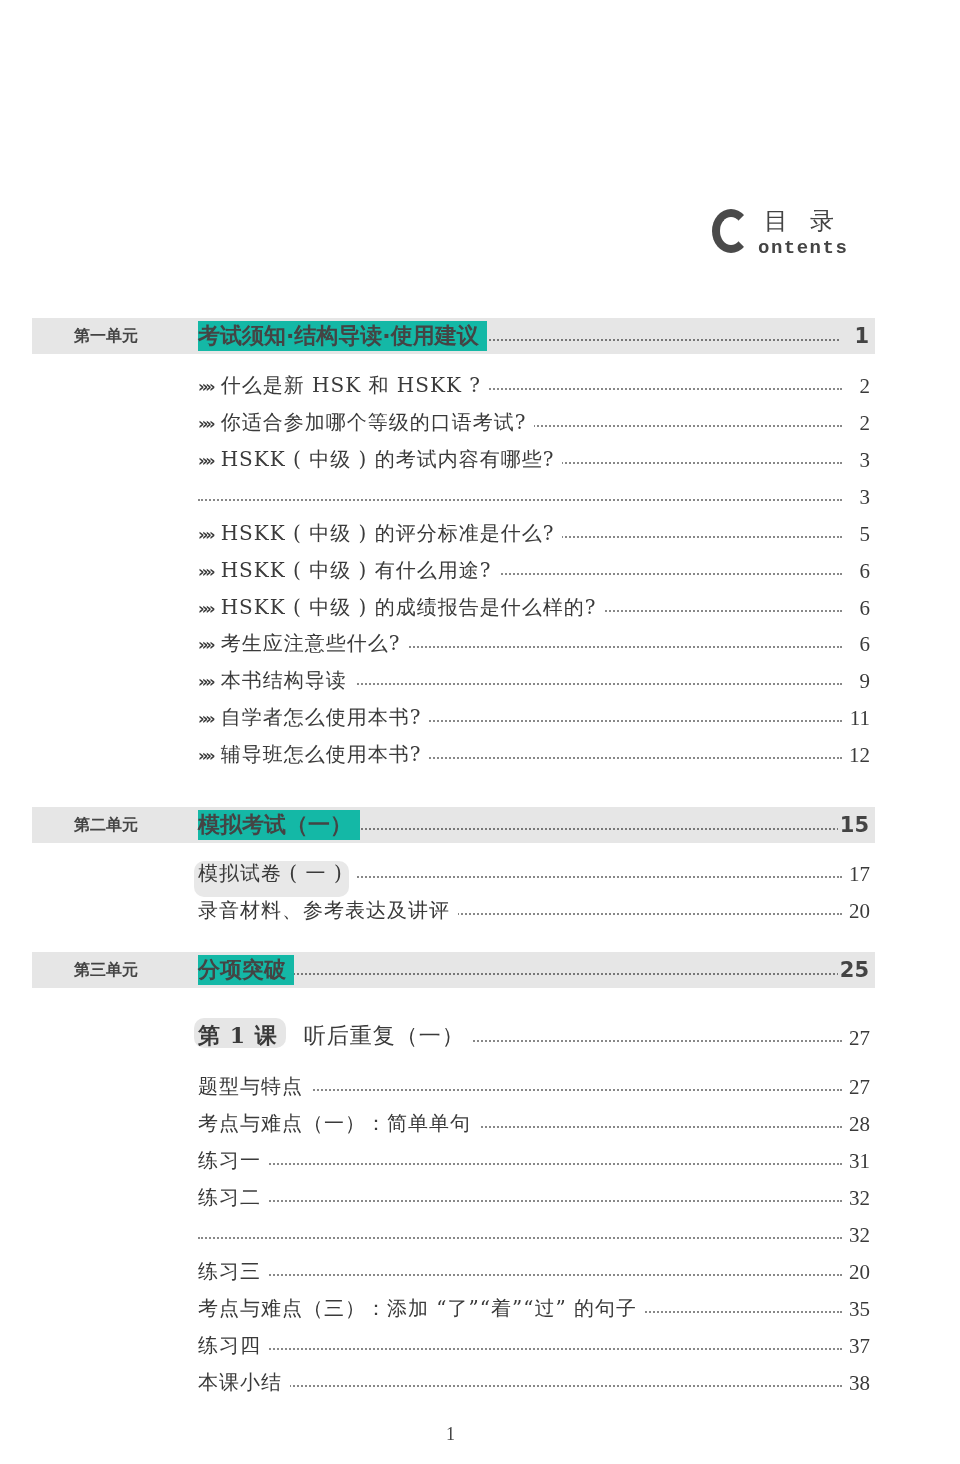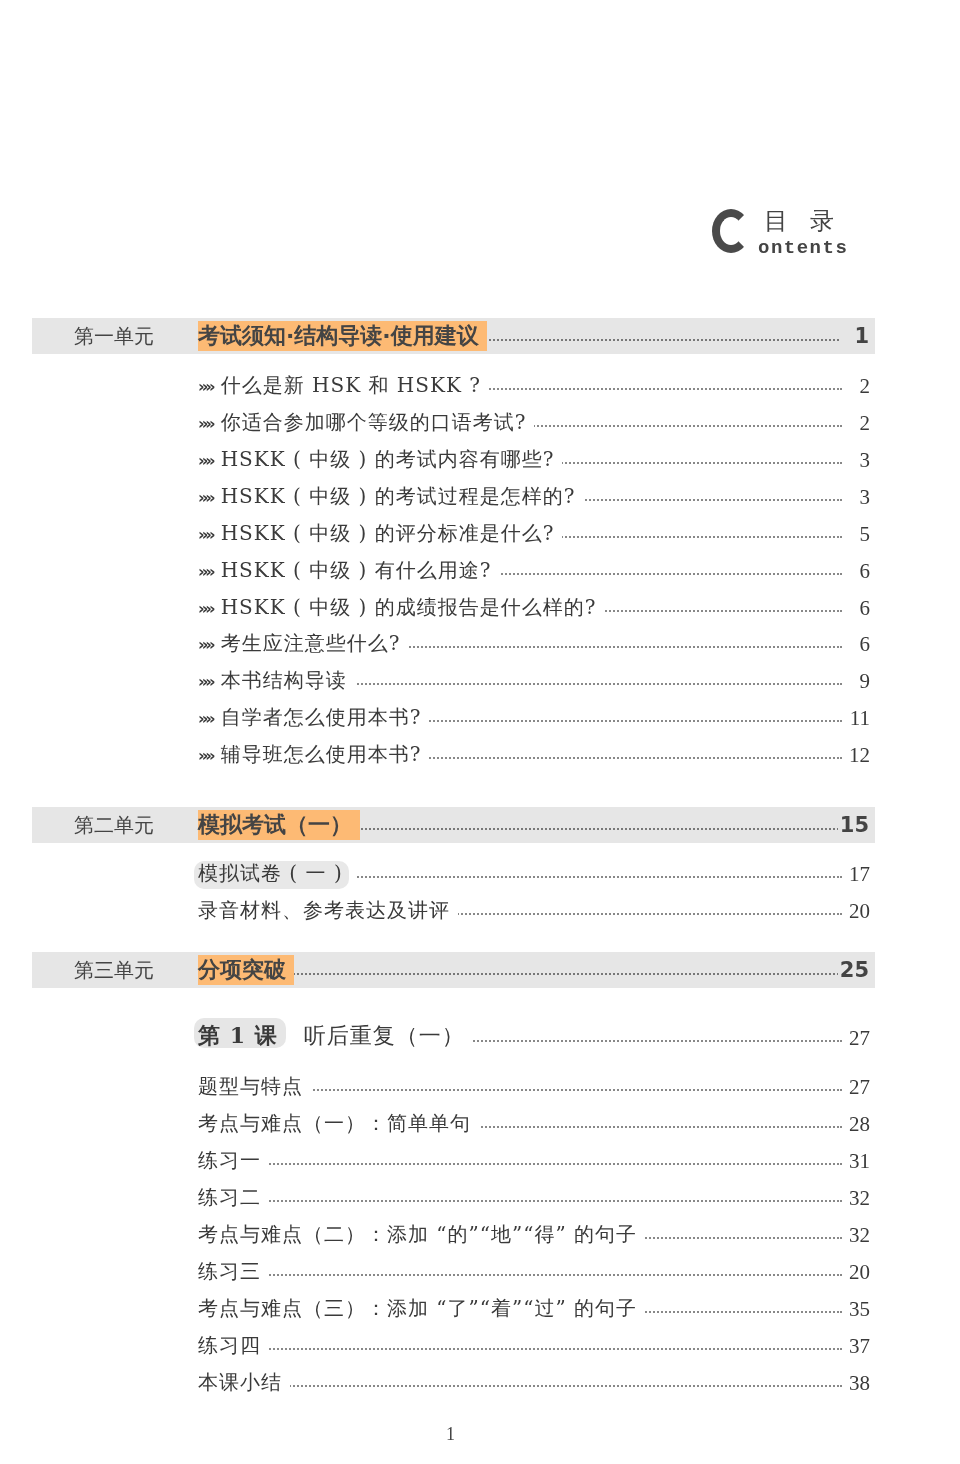--- a/index.html
+++ b/index.html
@@ -13,31 +13,31 @@
     border: 8px solid #4a4a4a; border-right-color: transparent; border-radius: 50%;
     box-sizing: border-box; transform: rotate(0deg);
   }
   .logo-cn { position: absolute; left: 52px; top: 0; font-family: "DejaVu Sans", sans-serif; font-size: 24px; letter-spacing: 22px; color: #444; white-space: nowrap; }
   .logo-en { position: absolute; left: 46px; top: 32px; font-family: Liberation Mono, monospace; font-size: 19px; letter-spacing: 1.5px; color: #444; font-weight: bold; }
 
   .unit-bar {
     position: absolute; left: 32px; width: 843px; height: 36px; background: #e6e6e6;
     display: flex; align-items: center; box-sizing: border-box;
   }
-  .unit-label { position: absolute; left: 42px; font-family: "DejaVu Sans", sans-serif; font-weight: normal; font-size: 20px; color: #444; }
-  .unit-title { position: absolute; left: 166px; font-family: "DejaVu Sans", sans-serif; font-weight: bold; font-size: 22px; color: #444; white-space: nowrap; background: #fdba74; padding-right: 8px; }
+  .unit-label { position: absolute; left: 42px; font-family: "DejaVu Sans", sans-serif; font-weight: bold; font-size: 16px; color: #444; }
+  .unit-title { position: absolute; left: 166px; font-family: "DejaVu Sans", sans-serif; font-weight: bold; font-size: 22px; color: #444; white-space: nowrap; background: #14b8a6; padding-right: 8px; }
   .unit-dots { position: absolute; left: 166px; right: 36px; top: 50%; border-bottom: 2px dotted #777; margin-top: 3px; }
   .unit-page { position: absolute; right: 6px; font-family: "DejaVu Sans", sans-serif; font-weight: bold; font-size: 21px; color: #444; background: #e6e6e6; padding-left: 2px; }
 
   .row { position: absolute; left: 198px; width: 674px; height: 30px; display: flex; align-items: flex-end; }
   .row .dots { position: absolute; left: 0; right: 30px; top: 50%; border-bottom: 2px dotted #888; margin-top: 4px; }
   .row .txt { position: relative; background: #fff; padding-right: 8px; font-size: 20px; white-space: nowrap; letter-spacing: 1px; color: #3a3a3a; }
   .row .pg { position: absolute; right: 2px; background: #fff; padding-left: 2px; font-family: "Liberation Serif", serif; font-size: 21px; color: #3a3a3a; }
   .chev { font-family: "DejaVu Sans", sans-serif; font-size: 16px; letter-spacing: -3px; margin-right: 8px; font-weight: bold; }
-  .pill { background: #e8e8e8; border-radius: 10px; padding: 0 6px 4px 4px; margin-left: -4px; }
+  .pill { background: #e8e8e8; border-radius: 10px; padding: 0 6px 12px 4px; margin-left: -4px; }
   .lesson-num { background: #e6e6e6; border-radius: 10px; padding: 4px 8px 0 4px; margin-left: -4px; font-weight: bold; margin-right: 18px; }
   .footer { position: absolute; left: 446px; top: 1424px; font-family: "Liberation Serif", serif; font-size: 18px; color: #444; }
 </style>
 </head>
 <body>
 
 <div class="logo">
   <div class="logo-c"></div>
   <div class="logo-cn">目录</div>
   <div class="logo-en">ontents</div>
@@ -60,21 +60,20 @@
     <span class="txt"><span class="chev">»»</span><span>你适合参加哪个等级的口语考试?</span></span>
     <span class="pg">2</span>
   </div>
 <div class="row" style="top:443px">
     <span class="dots"></span>
     <span class="txt"><span class="chev">»»</span><span>HSKK ( 中级 ) 的考试内容有哪些?</span></span>
     <span class="pg">3</span>
   </div>
 <div class="row" style="top:480px">
     <span class="dots"></span>
-    <span class="txt"><span class="chev">»»</span><span>HSKK ( 中级 ) 的考试过程是怎样的?</span></span>
     <span class="pg">3</span>
   </div>
 <div class="row" style="top:517px">
     <span class="dots"></span>
     <span class="txt"><span class="chev">»»</span><span>HSKK ( 中级 ) 的评分标准是什么?</span></span>
     <span class="pg">5</span>
   </div>
 <div class="row" style="top:554px">
     <span class="dots"></span>
     <span class="txt"><span class="chev">»»</span><span>HSKK ( 中级 ) 有什么用途?</span></span>
@@ -152,21 +151,20 @@
     <span class="txt"><span>练习一</span></span>
     <span class="pg">31</span>
   </div>
 <div class="row" style="top:1181px">
     <span class="dots"></span>
     <span class="txt"><span>练习二</span></span>
     <span class="pg">32</span>
   </div>
 <div class="row" style="top:1218px">
     <span class="dots"></span>
-    <span class="txt"><span>考点与难点（二）：添加 “的”“地”“得” 的句子</span></span>
     <span class="pg">32</span>
   </div>
 <div class="row" style="top:1255px">
     <span class="dots"></span>
     <span class="txt"><span>练习三</span></span>
     <span class="pg">20</span>
   </div>
 <div class="row" style="top:1292px">
     <span class="dots"></span>
     <span class="txt"><span>考点与难点（三）：添加 “了”“着”“过” 的句子</span></span>

